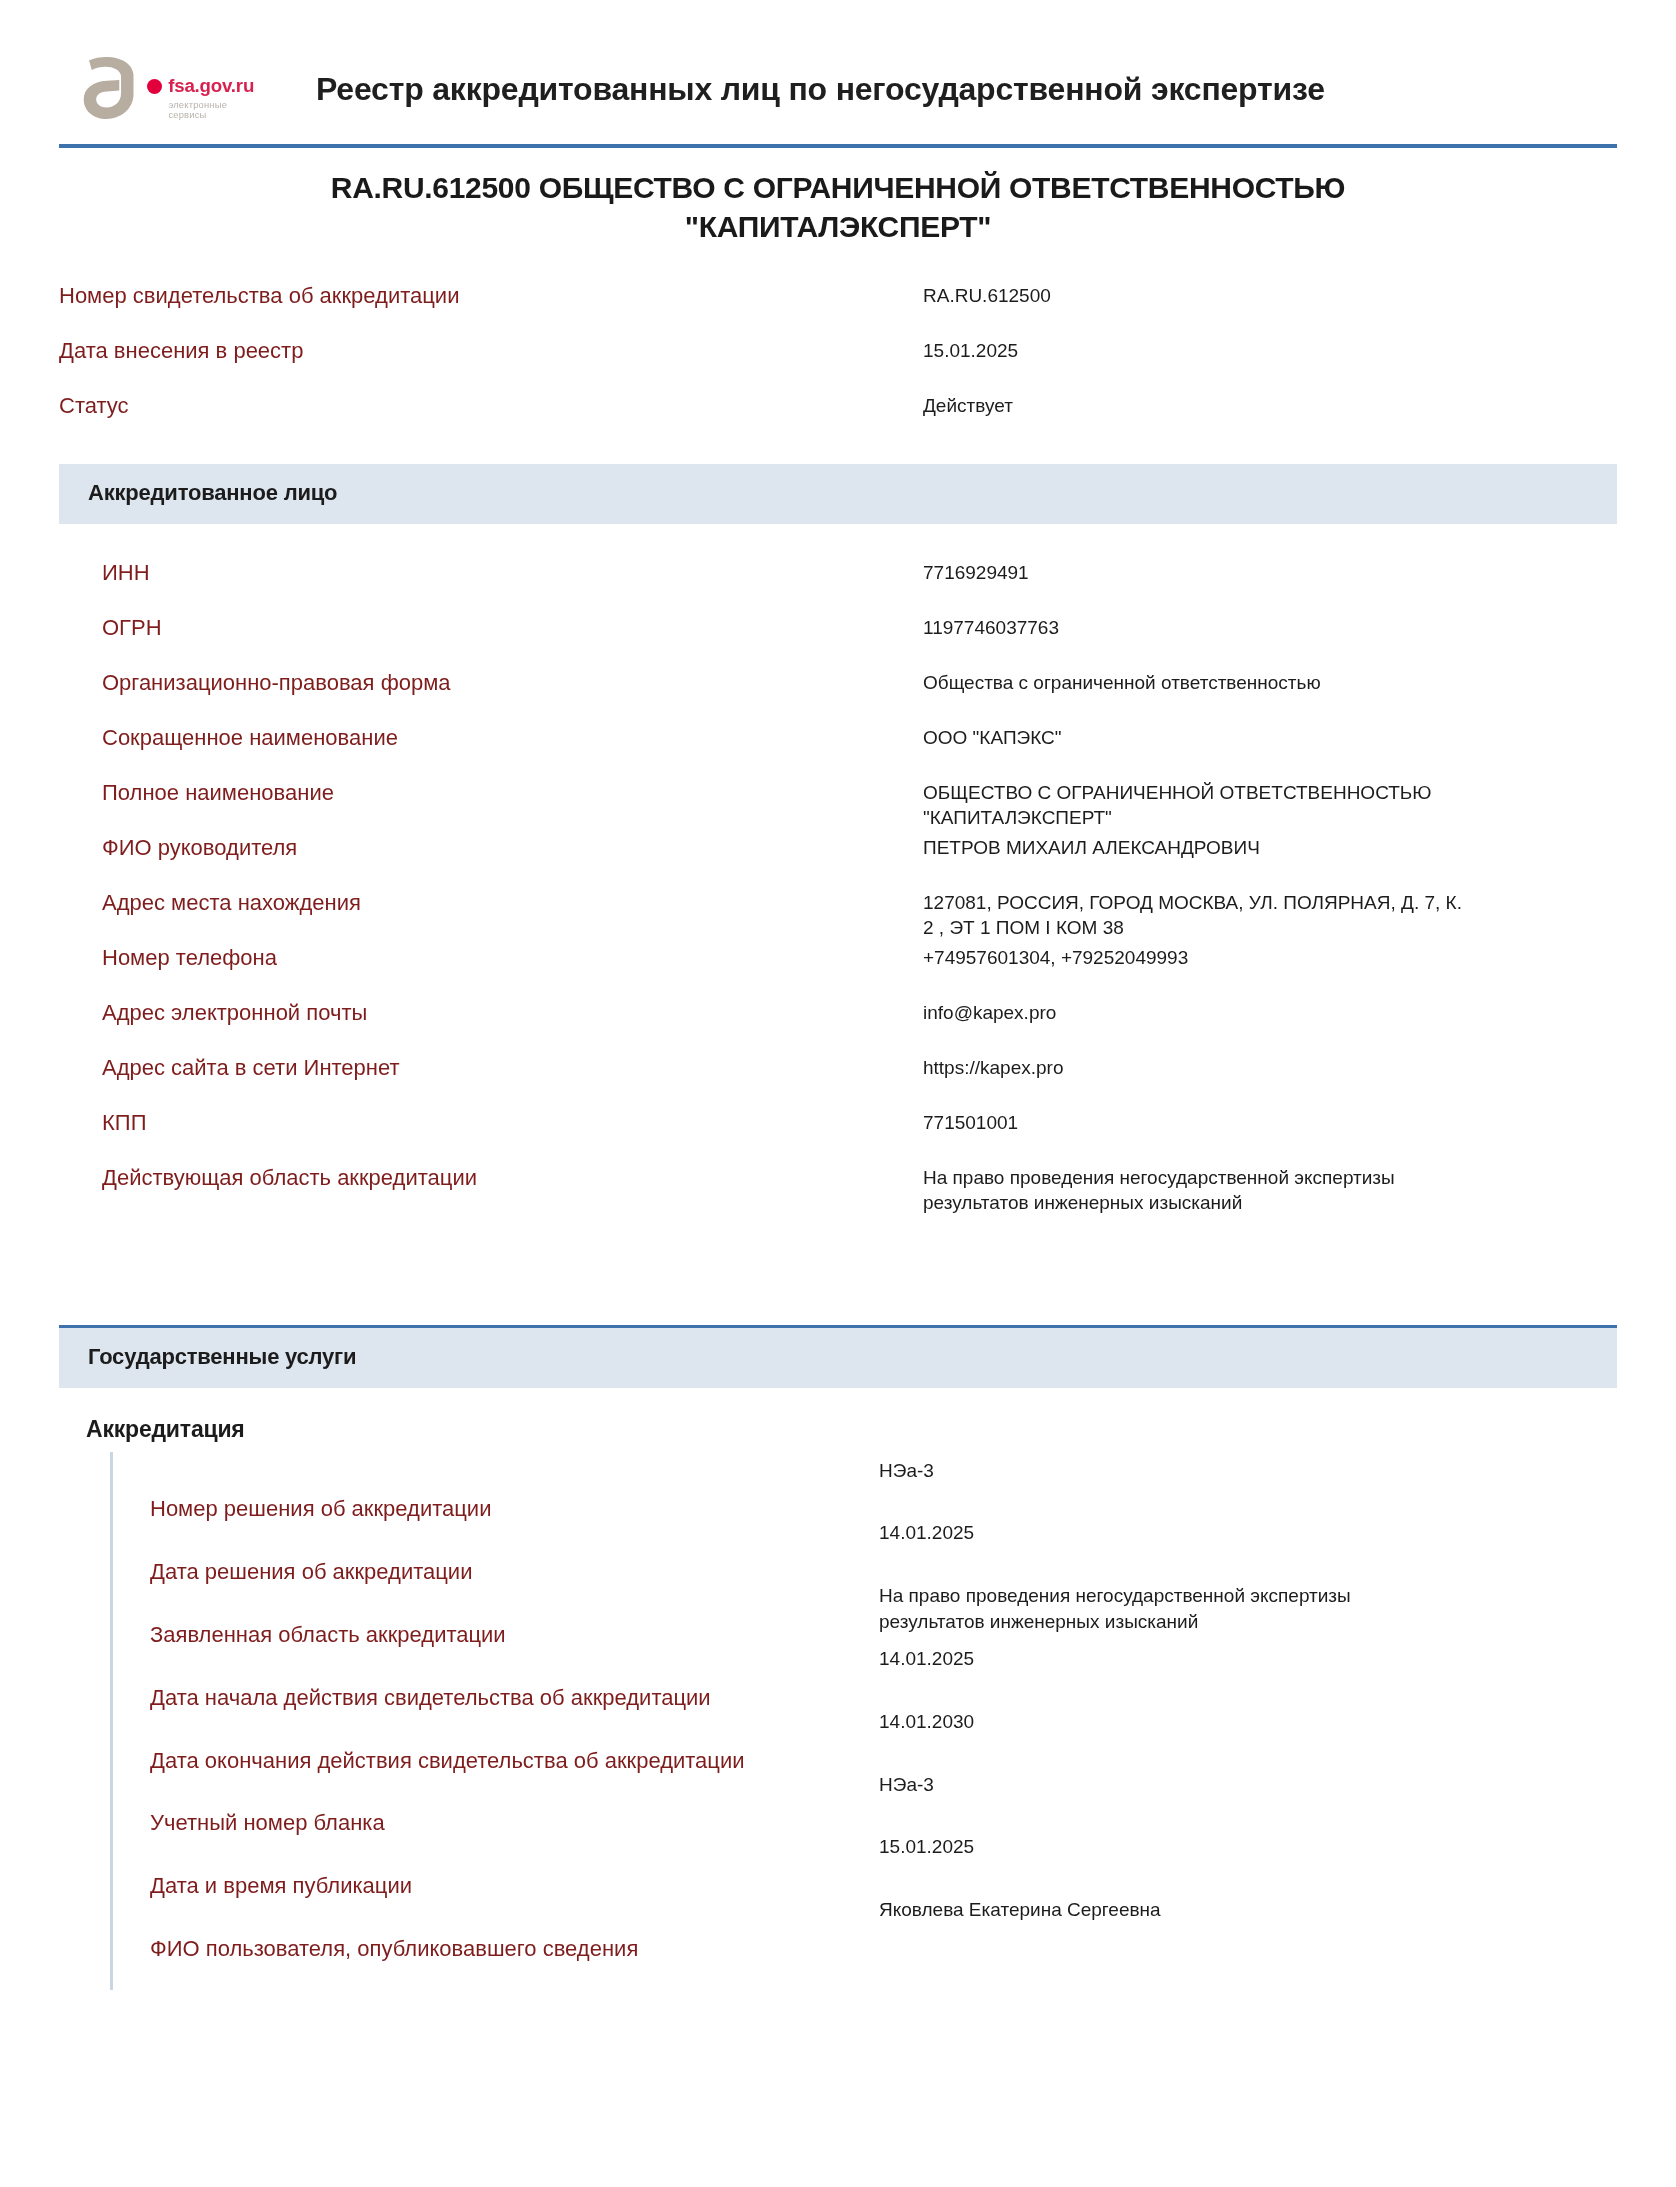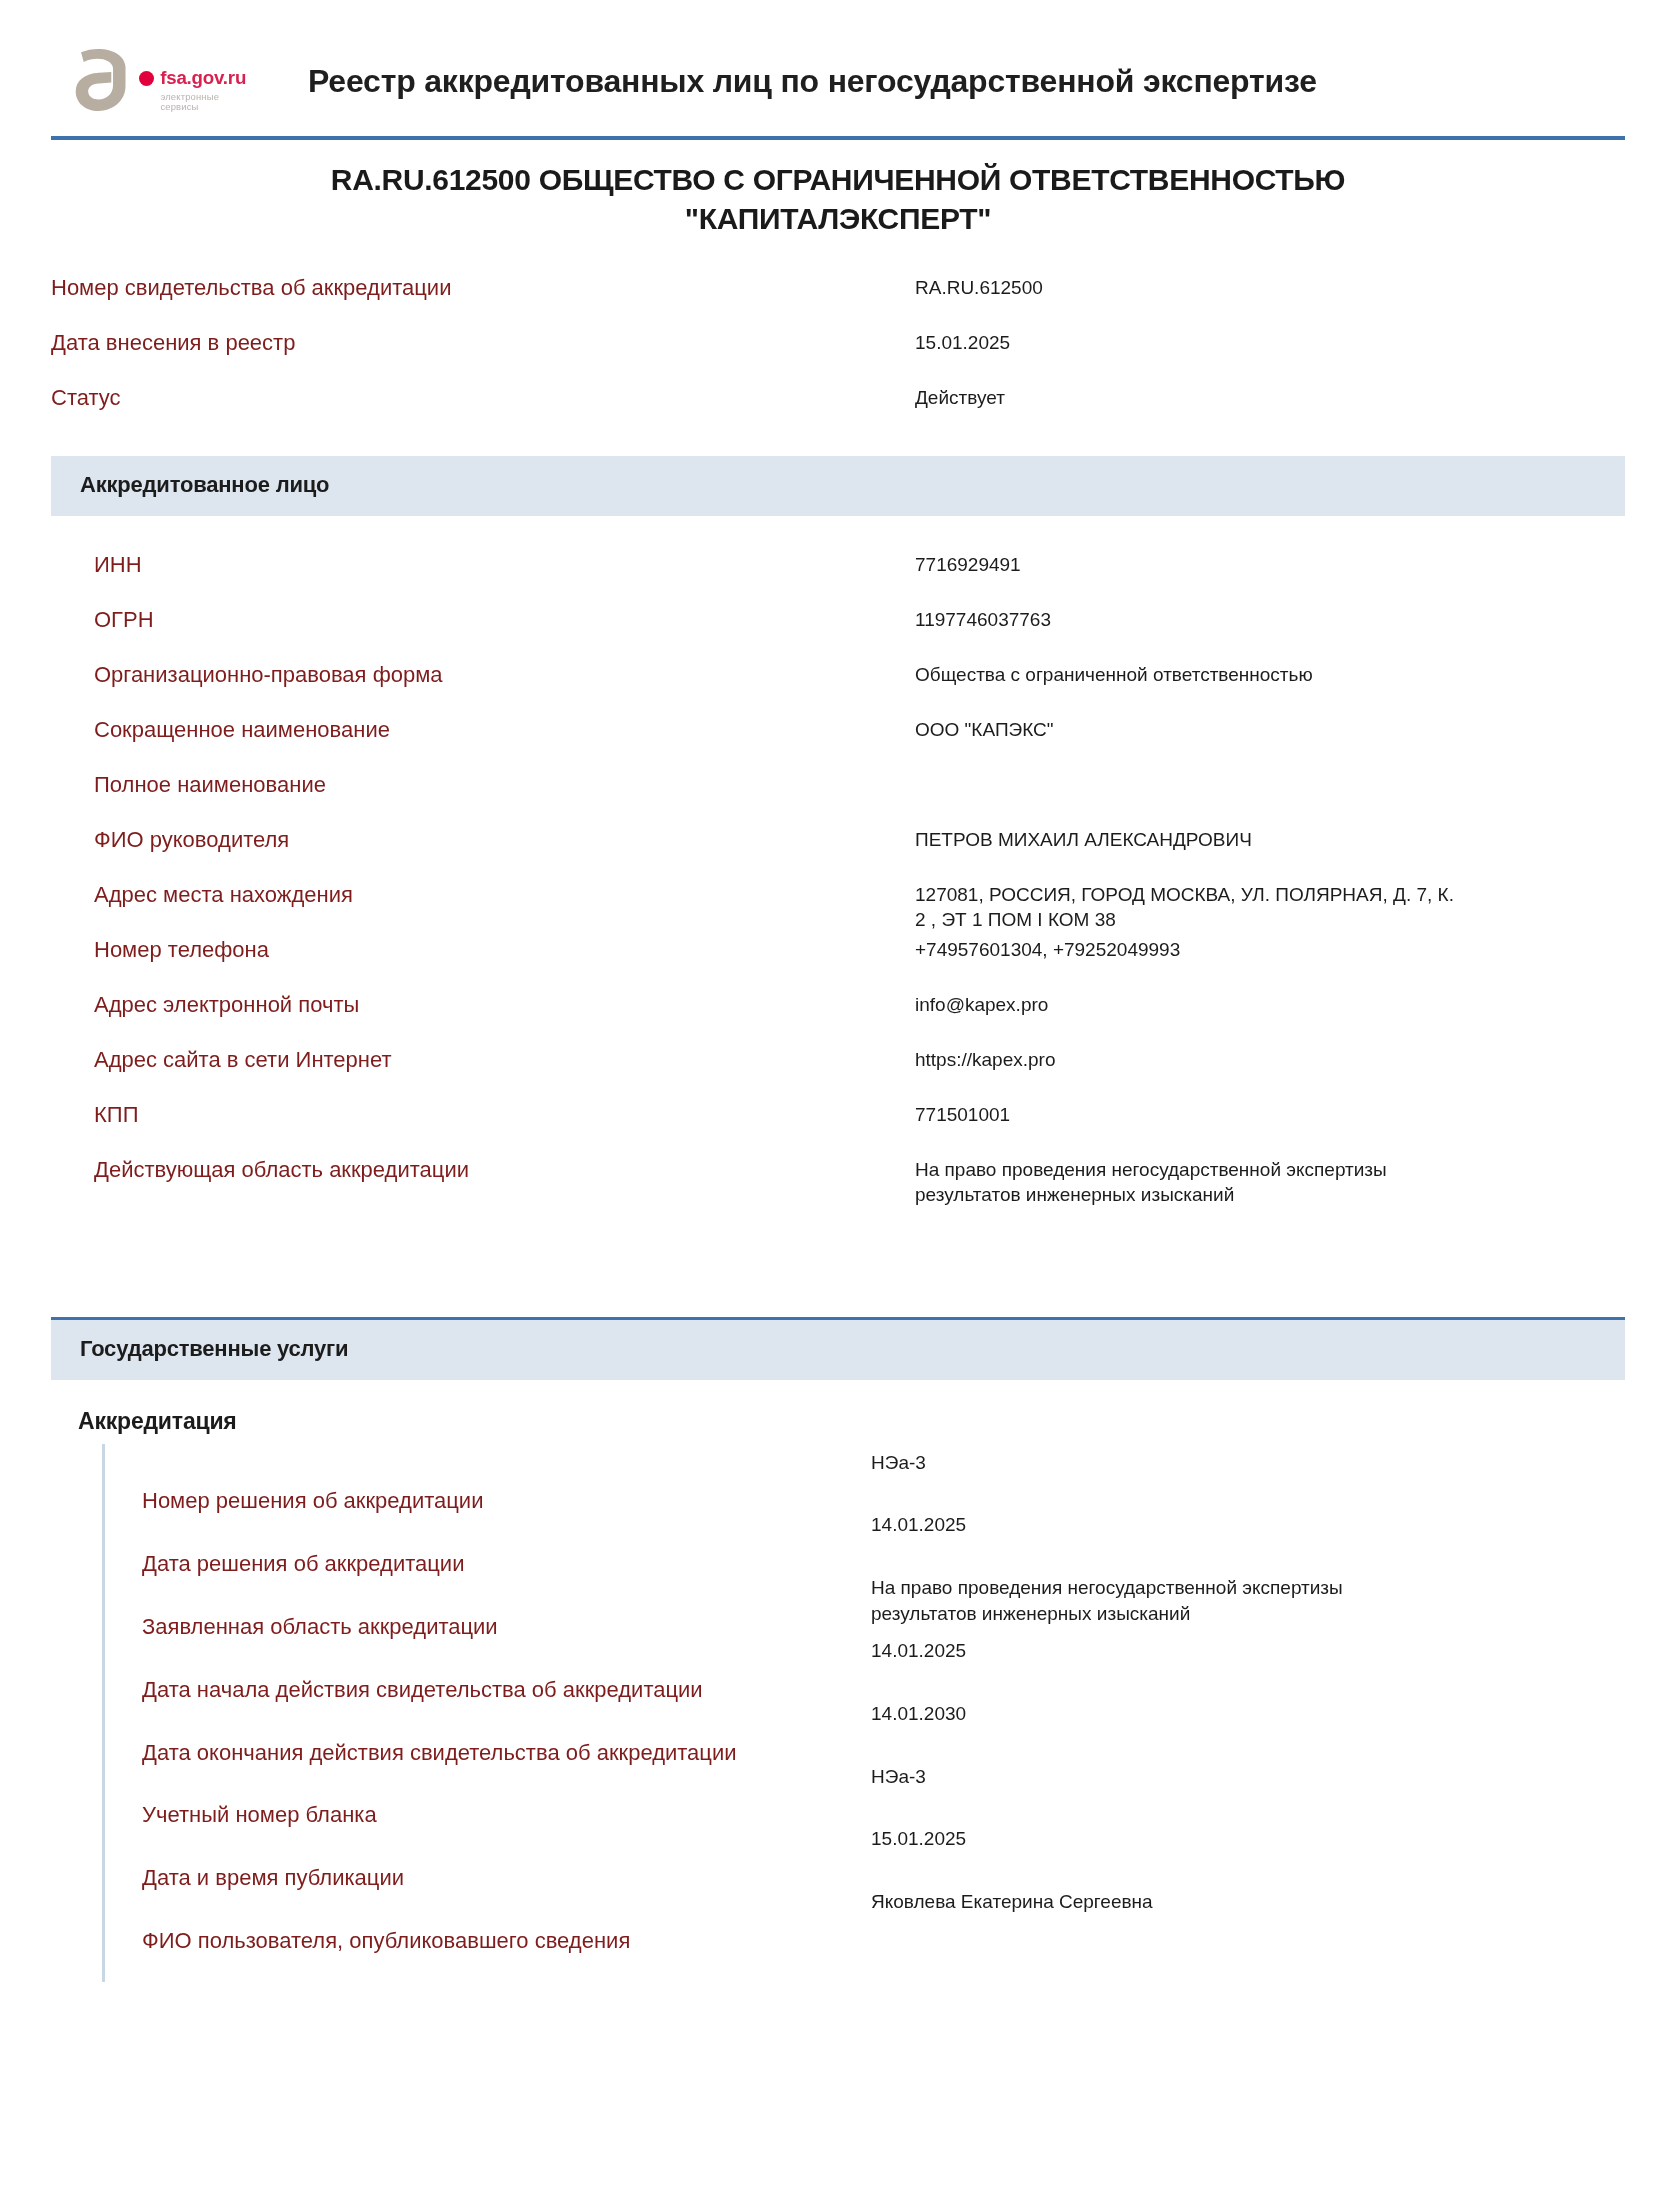--- a/index.html
+++ b/index.html
@@ -16,21 +16,21 @@
     -webkit-font-smoothing: antialiased;
     position: relative;
     overflow: hidden;
   }
 
   .page {
     position: relative;
     width: 1676px;
     min-height: 2188px;
     box-sizing: border-box;
-    padding: 8px;
+    padding: 16px;
   }
 
   
   .site-header {
     display: flex;
     align-items: center;
     padding: 41px 0 0 64px;
     height: 105px;
     box-sizing: border-box;
   }
@@ -250,20 +250,24 @@
       <div class="value"><span>Общества с ограниченной ответственностью</span></div>
     </div>
 
     <div class="row indent">
       <div class="label">Сокращенное наименование</div>
       <div class="value"><span>ООО "КАПЭКС"</span></div>
     </div>
 
     <div class="row indent">
       <div class="label">Полное наименование</div>
+      <div class="value">
+        <span>ОБЩЕСТВО С ОГРАНИЧЕННОЙ ОТВЕТСТВЕННОСТЬЮ</span>
+        <span class="line2">"КАПИТАЛЭКСПЕРТ"</span>
+      </div>
     </div>
 
     <div class="row indent">
       <div class="label">ФИО руководителя</div>
       <div class="value"><span>ПЕТРОВ МИХАИЛ АЛЕКСАНДРОВИЧ</span></div>
     </div>
 
     <div class="row indent">
       <div class="label">Адрес места нахождения</div>
       <div class="value">

